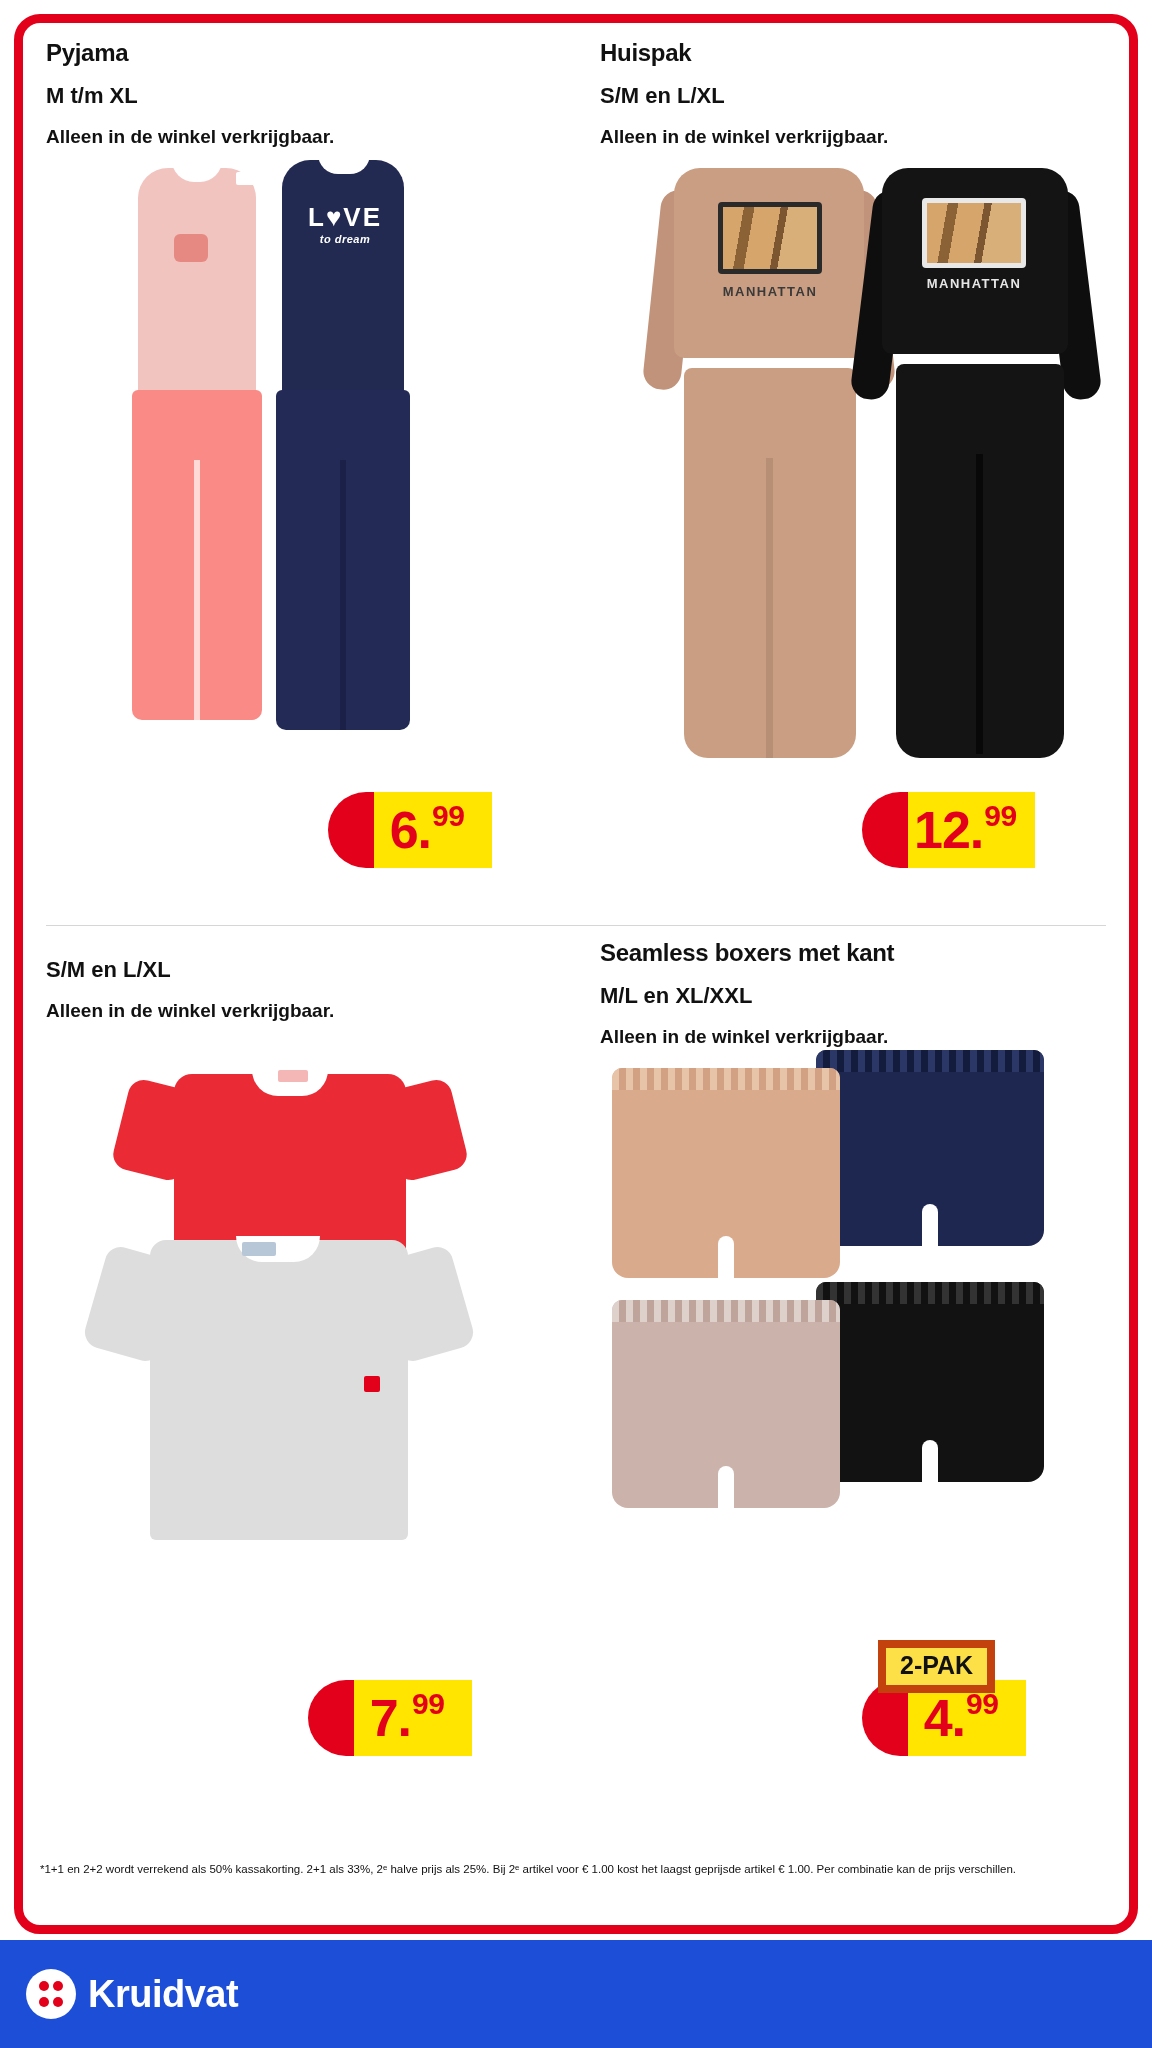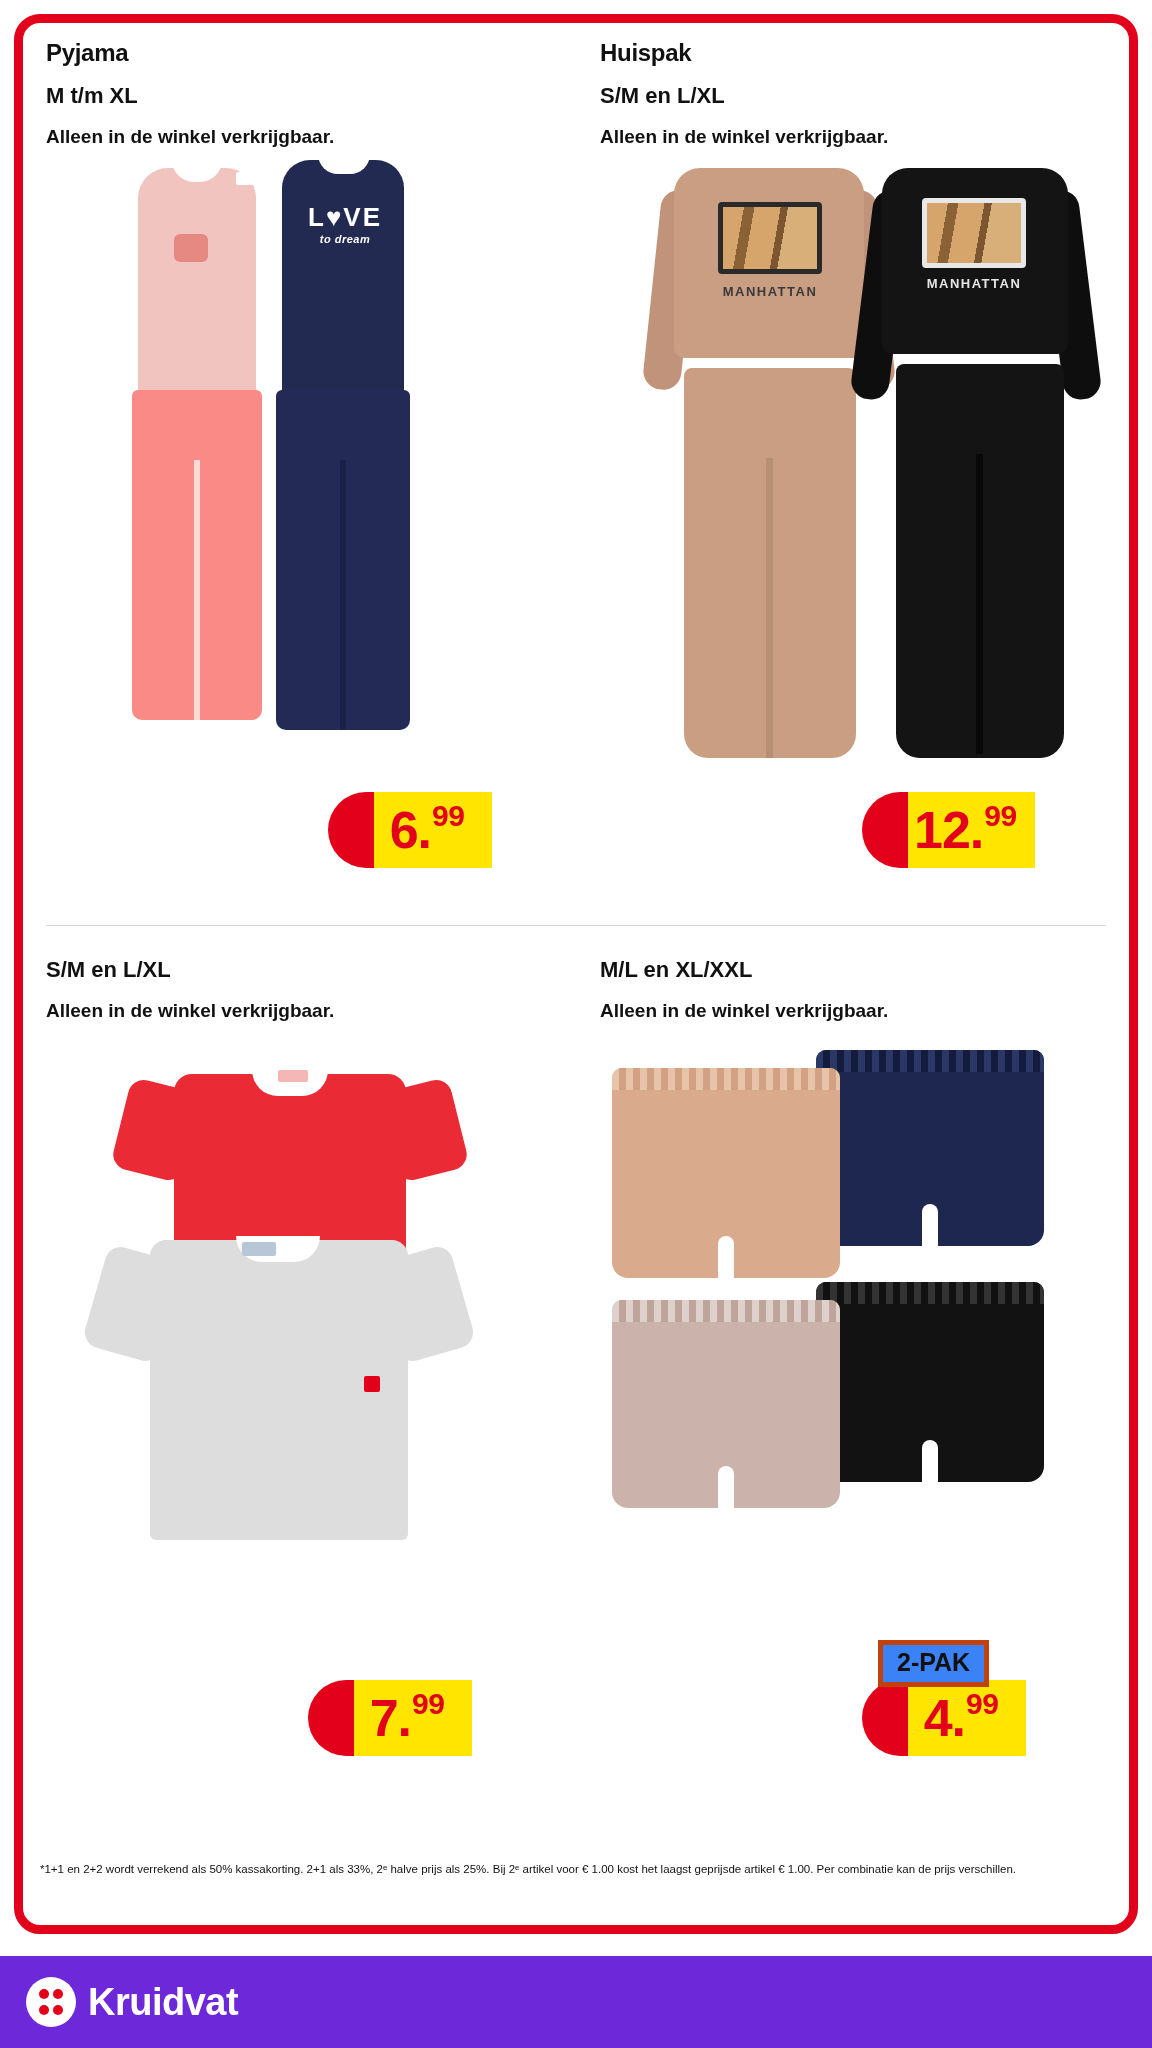--- a/index.html
+++ b/index.html
@@ -124,22 +124,22 @@
     font-size: 30px;
     font-weight: bold;
     color: #e2001a;
     line-height: 1;
     position: relative;
     top: -14px;
     letter-spacing: -0.5px;
   }
   .pak-badge {
     position: absolute;
-    background: #3b82f6;
-    border: 5px solid #c2410c;
+    background: #fde047;
+    border: 8px solid #c2410c;
     color: #111;
     font-size: 25px;
     font-weight: bold;
     padding: 3px 14px 5px 14px;
     z-index: 25;
   }
 
   
   .footnote {
     position: absolute;
@@ -148,22 +148,22 @@
     width: 1072px;
     font-size: 11.5px;
     color: #111;
     line-height: 1.3;
   }
   .footer-bar {
     position: absolute;
     left: 0;
     bottom: 0;
     width: 1152px;
-    height: 92px;
-    background: #6d28d9;
+    height: 108px;
+    background: #1d4ed8;
     display: flex;
     align-items: center;
   }
   .logo-wrap {
     display: flex;
     align-items: center;
     margin-left: 26px;
   }
   .logo-circle {
     width: 50px; height: 50px;
@@ -443,20 +443,21 @@
           <div class="red-cap"></div>
           <div class="yellow">
             <span class="price-main">7</span>
             <span class="price-dot">.</span>
             <span class="price-cents">99</span>
           </div>
         </div>
       </div>
 
       <div class="cell c4">
+        <div class="prod-title">Seamless boxers met kant</div>
         <div class="prod-sizes">M/L en XL/XXL</div>
         <div class="prod-note">Alleen in de winkel verkrijgbaar.</div>
 
         <div class="imgzone">
           <div class="bx bx2">
               <div class="lace"></div>
               <div class="leggap"></div>
             </div>
           <div class="bx bx1">
               <div class="lace"></div>

